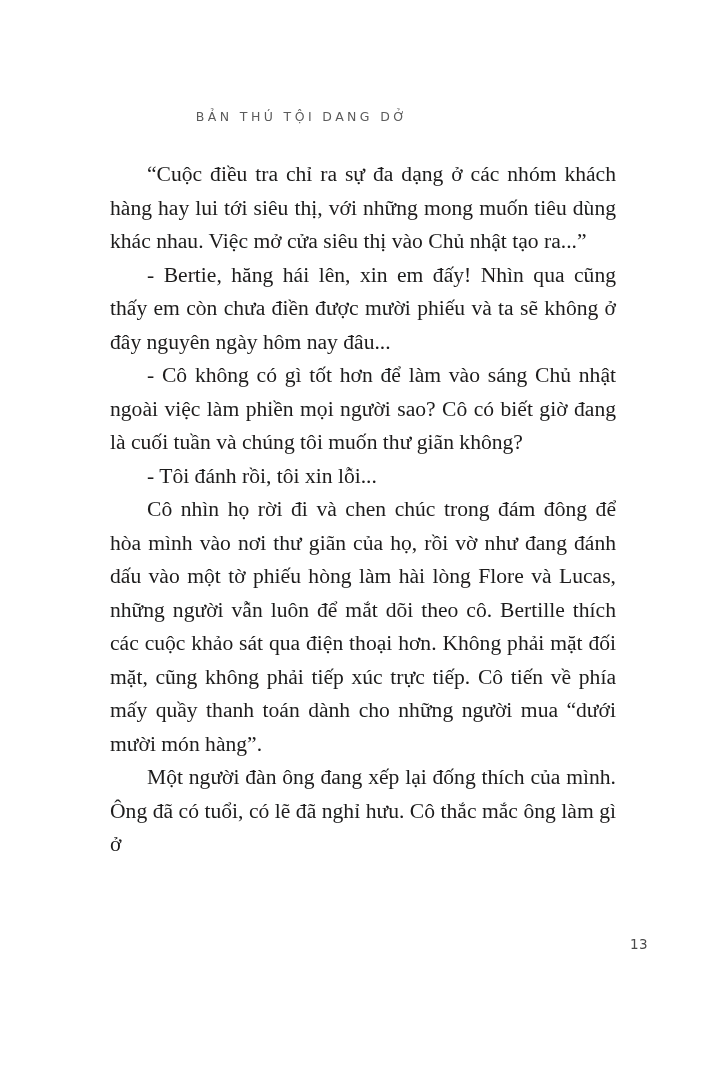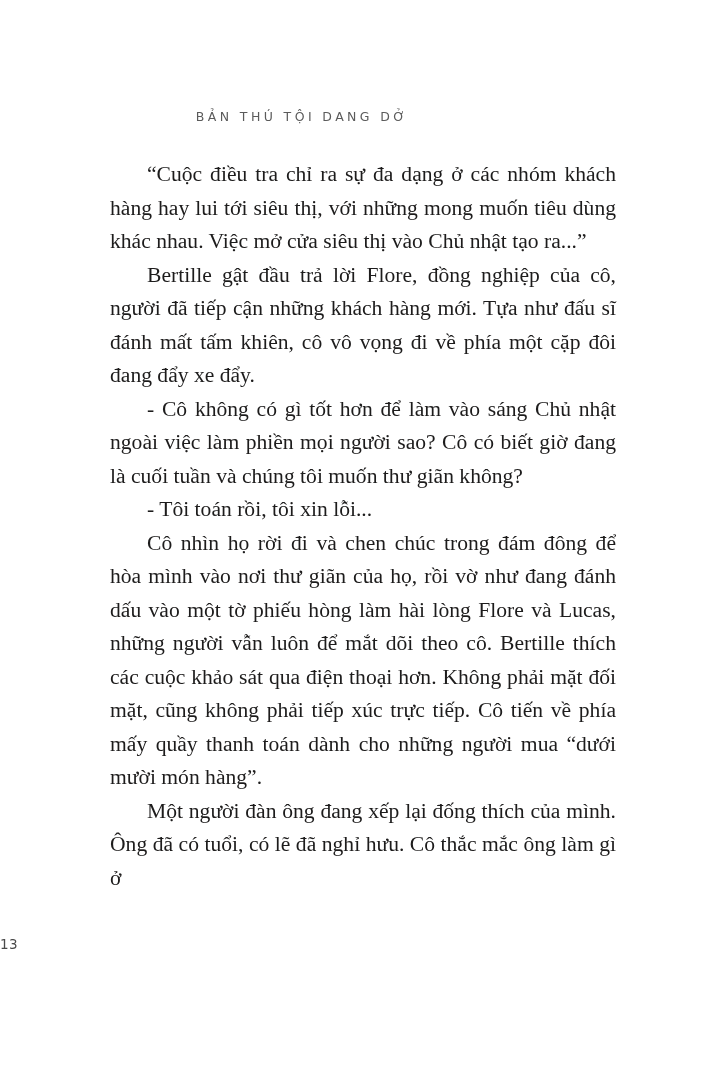--- a/index.html
+++ b/index.html
@@ -60,39 +60,39 @@
   }
 
   
 
   
   .folio {
     position: absolute;
     top: 938px;
     left: 0;
     width: 648px;
-    text-align: left;
+    text-align: right;
     font-family: "DejaVu Sans", "Liberation Sans", sans-serif;
     font-size: 13.5px;
     color: #4a4a4a;
     line-height: 1;
     letter-spacing: 0.4px;
   }
 </style>
 </head>
 <body>
 
 <div class="page">
 
   <div class="running-head">BẢN THÚ TỘI DANG DỞ</div>
 
   <div class="text-block">
     <p>“Cuộc điều tra chỉ ra sự đa dạng ở các nhóm khách hàng hay lui tới siêu thị, với những mong muốn tiêu dùng khác nhau. Việc mở cửa siêu thị vào Chủ nhật tạo ra...”</p>
-    <p>Bertille gật đầu trả lời Flore, đồng nghiệp của cô, người đã tiếp cận những khách hàng mới. Tựa như đấu sĩ đánh mất tấm khiên, cô vô vọng đi về phía một cặp đôi đang đẩy xe đẩy.</p>
+    <p>- Bertie, hăng hái lên, xin em đấy! Nhìn qua cũng thấy em còn chưa điền được mười phiếu và ta sẽ không ở đây nguyên ngày hôm nay đâu...</p>
     <p>- Cô không có gì tốt hơn để làm vào sáng Chủ nhật ngoài việc làm phiền mọi người sao? Cô có biết giờ đang là cuối tuần và chúng tôi muốn thư giãn không?</p>
-    <p>- Tôi toán rồi, tôi xin lỗi...</p>
+    <p>- Tôi đánh rồi, tôi xin lỗi...</p>
     <p>Cô nhìn họ rời đi và chen chúc trong đám đông để hòa mình vào nơi thư giãn của họ, rồi vờ như đang đánh dấu vào một tờ phiếu hòng làm hài lòng Flore và Lucas, những người vẫn luôn để mắt dõi theo cô. Bertille thích các cuộc khảo sát qua điện thoại hơn. Không phải mặt đối mặt, cũng không phải tiếp xúc trực tiếp. Cô tiến về phía mấy quầy thanh toán dành cho những người mua “dưới mười món hàng”.</p>
     <p>Một người đàn ông đang xếp lại đống thích của mình. Ông đã có tuổi, có lẽ đã nghỉ hưu. Cô thắc mắc ông làm gì ở</p>
   </div>
 
   <div class="folio">13</div>
 
 </div>
 
 </body></html>

